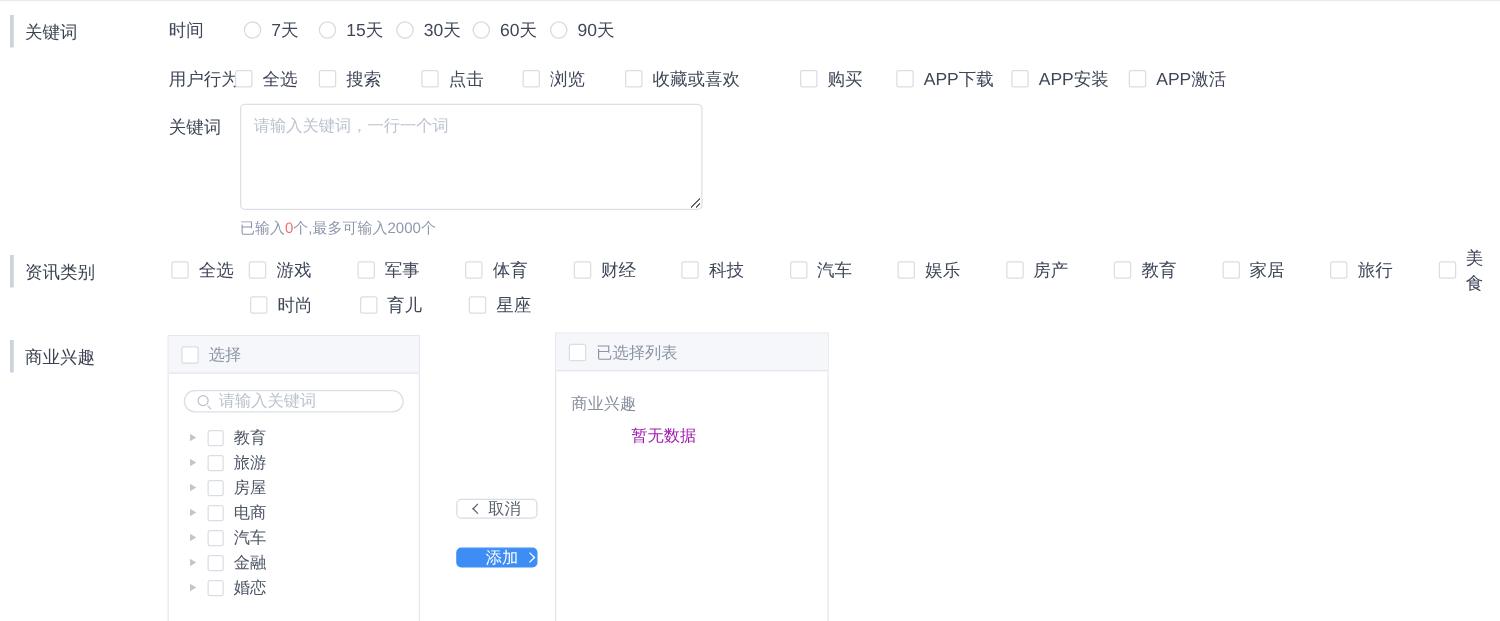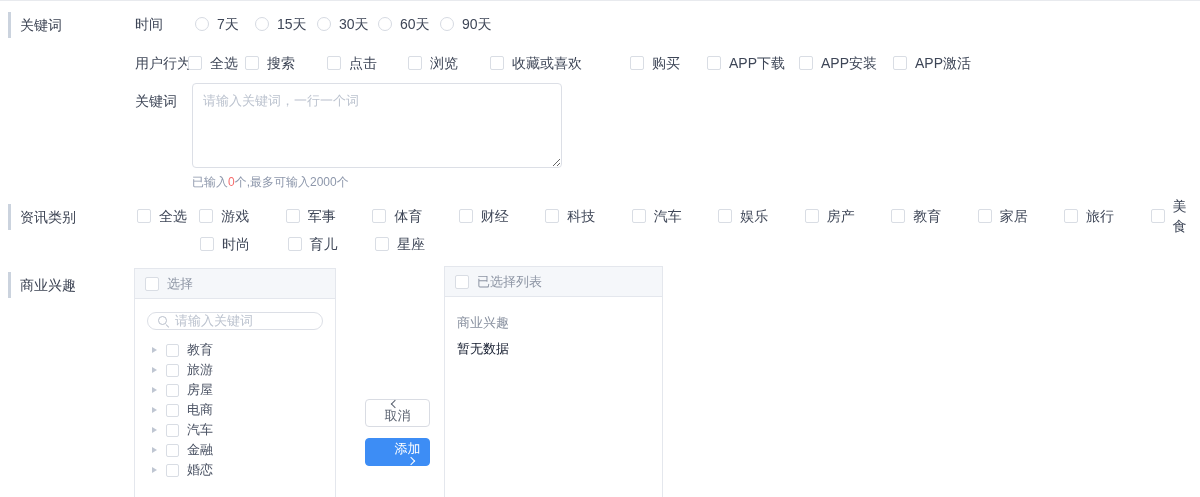--- a/index.html
+++ b/index.html
@@ -24,21 +24,21 @@
   .box { width:14px; height:14px; border:1px solid #d9dde4; border-radius:2px; background:#fff;
          flex:0 0 auto; margin-right:8px; }
   .opt .t { line-height:20px; color:#3e4657; }
 
   .flexrow { position:absolute; display:flex; align-items:center; height:20px; }
   #time-opts { left:195px; top:13px; }
   #behavior-opts { left:188px; top:52px; }
   #behavior-lbl { top:52px; }
   #time-lbl { top:13px; }
   .w60{width:60px;} .w62{width:62px;} .w61{width:61px;}
-  .b0{width:57px;} .b1{width:82px;} .b2{width:81px;} .b3{width:82px;} .b4{width:140px;}
+  .b0{width:57px;} .b1{width:82px;margin-left:10px;} .b2{width:81px;} .b3{width:82px;} .b4{width:140px;}
   .b5{width:77px;} .b6{width:92px;} .b7{width:94px;}
 
   
   #kw-lbl { top:90px; }
   .kw-textarea { position:absolute; left:192px; top:82px; width:370px; height:85px;
                  border:1px solid #dcdfe6; border-radius:4px; padding:8px 10px; resize:both;
                  font-family:inherit; font-size:13px; color:#404040; outline:none; }
   .kw-textarea::placeholder { color:#bcc3cf; }
   .kw-counter { position:absolute; left:192px; top:173px; font-size:12px; color:#8d97ab; }
   .kw-counter .hl { color:var(--hl,#f56c6c); }
@@ -66,32 +66,32 @@
                 background:#b9c0cc; transform:rotate(45deg); transform-origin:left center; }
   .search-ph { font-size:13px; color:#bcc3cf; line-height:16px; }
 
   .tree { margin-top:10px; }
   .tree-row { display:flex; align-items:center; height:20px; padding-left:17px; cursor:pointer; }
   .caret { width:0; height:0; border-left:5px solid #bfc6d2; border-top:3.5px solid transparent;
            border-bottom:3.5px solid transparent; margin-right:9px; flex:0 0 auto; }
   .tree-row .box { width:13px; height:13px; margin-right:8px; }
   .tree-row .t { font-size:13px; color:#4c5465; }
 
-  .btn { position:absolute; left:365px; width:65px; height:28px; border-radius:4px; font-size:13px;
-         display:flex; align-items:center; justify-content:center; cursor:pointer;flex-direction:column; }
+  .btn { position:absolute; left:365px; width:65px; height:16px; border-radius:4px; font-size:13px;
+         display:flex; align-items:center; justify-content:center; cursor:pointer; }
   #btn-cancel { top:398px; background:#fff; border:1px solid #d9dce3; color:#5a6270; }
   #btn-add { top:437px; background:var(--accent,#3d8df5); border:1px solid var(--accent,#3d8df5); color:#fff;padding-left:20px; }
   .chev { display:inline-block; width:6px; height:6px; border-left:1.2px solid currentColor;
           border-bottom:1.2px solid currentColor; flex:0 0 auto; }
   .chev-l { transform:rotate(45deg); margin-right:6px; }
   .chev-r { transform:rotate(-135deg); margin-left:6px; }
 
   .dst-body { padding:8px 12px; }
   .dst-group { font-size:13px; color:#878f9e; line-height:20px; margin-top:8px; }
-  .dst-empty { font-size:13px; color:#0f172a; line-height:20px; margin-top:6px; }
+  .dst-empty { font-size:13px; color:#a21caf; line-height:20px; margin-top:6px;margin-left:48px; }
 </style>
 </head>
 <body>
 
 <div class="page">
 
   <div class="sec-bar" id="bar-kw"></div>
   <div class="sec-label" id="lbl-kw">关键词</div>
 
   <div class="row-label" id="time-lbl">时间</div>

